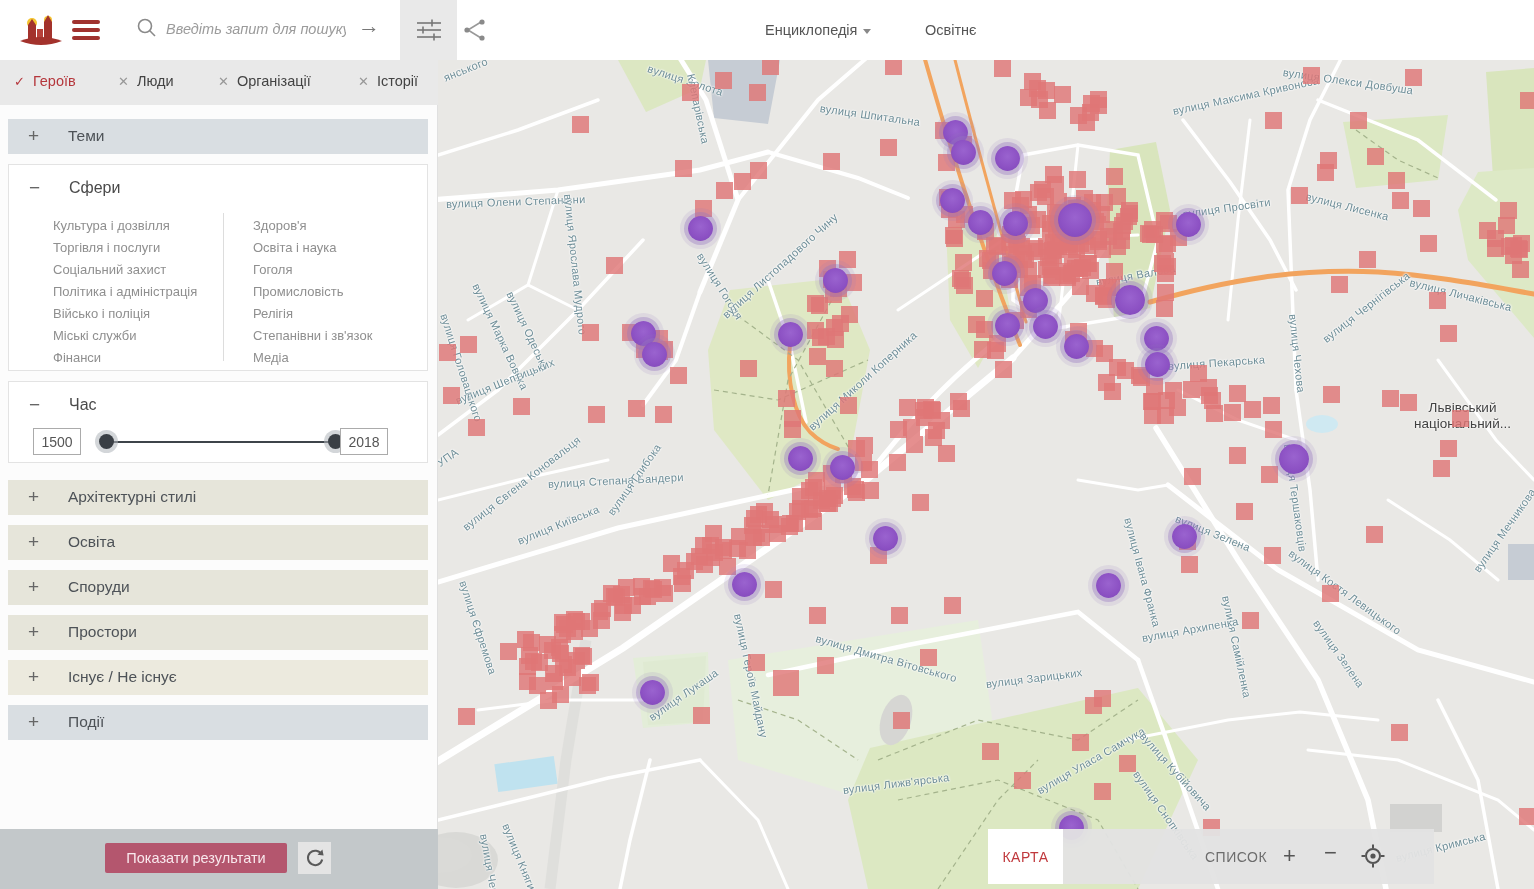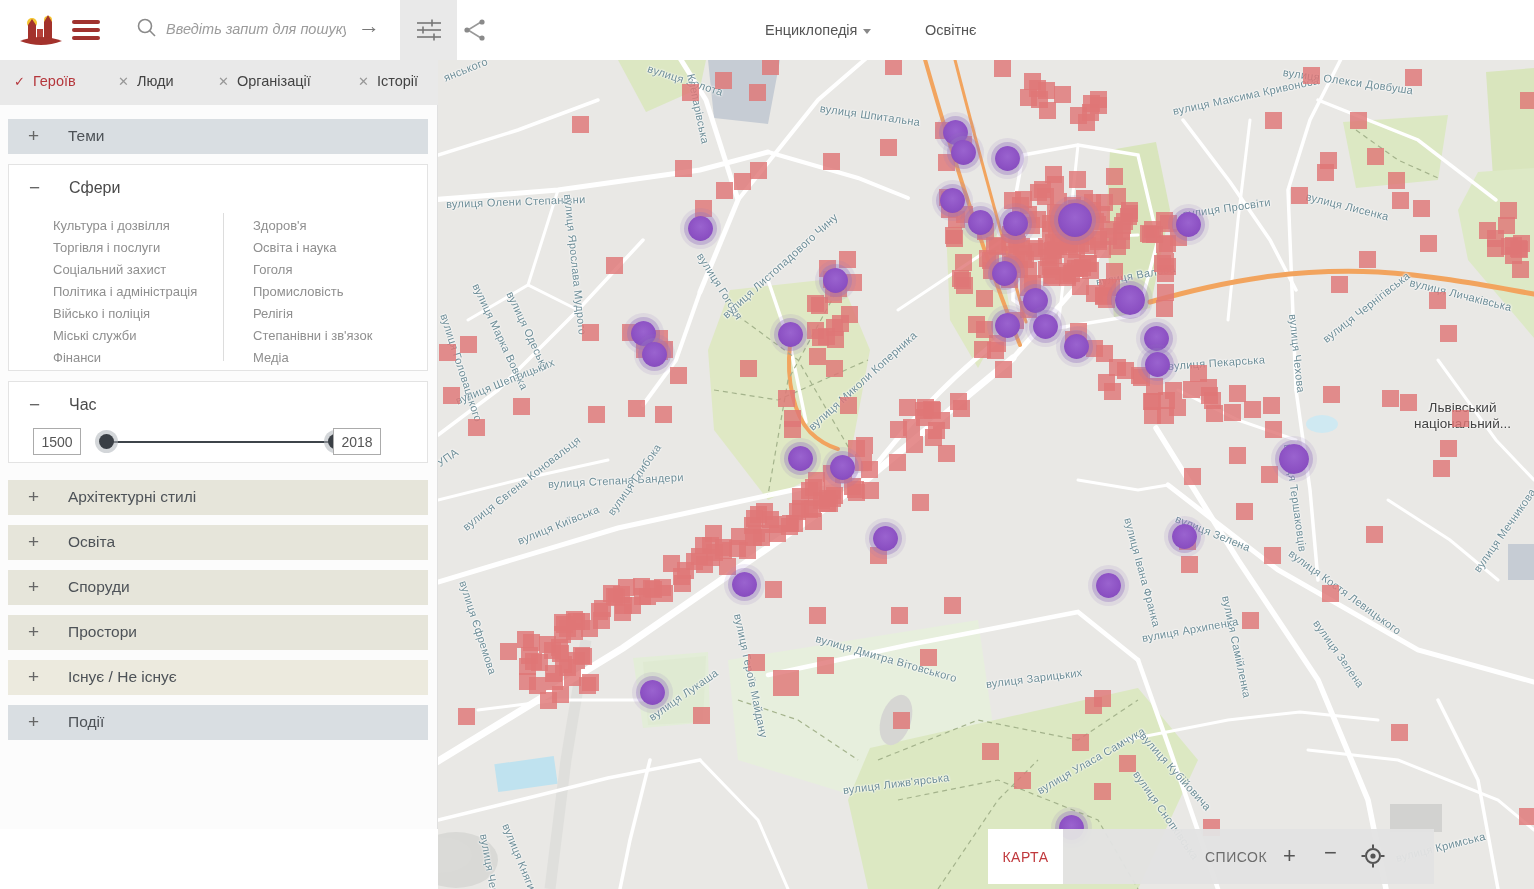--- a/index.html
+++ b/index.html
@@ -48,21 +48,21 @@
   #spheres-panel { height:207px; }
   #spheres-cols { position:absolute; left:0; top:50px; width:420px; }
   .sph-col { position:absolute; top:0; width:170px; list-style:none; }
   #sph-left { left:44px; }
   #sph-right { left:244px; }
   .sph-col li { font-size:13px; color:#8f8f8f; line-height:22px; cursor:pointer; white-space:nowrap; }
   #sph-divider { position:absolute; left:214px; top:48px; height:148px; width:1px; background:#ddd; }
   #time-panel { height:82px; margin-bottom:17px; }
   .year-box { position:absolute; top:46px; width:48px; height:27px; border:1px solid #ababab; background:#fff; font-size:14px; color:#555; text-align:center; padding-top:5px; }
   #year-min { left:24px; }
-  #year-max { left:324px; }
+  #year-max { left:331px; }
   #slider-track { position:absolute; left:92px; top:59px; width:240px; height:2px; background:#3e444a; }
   .knob { position:absolute; top:-7px; width:15px; height:15px; border-radius:50%; background:#3a3f45; box-shadow:0 0 0 4px rgba(175,180,186,.55); cursor:pointer; }
   #knob-min { left:-2px; } #knob-max { right:-2px; }
 
   
   #side-footer { position:absolute; left:0; top:829px; width:438px; height:60px; background:#c3c8ca; z-index:35; }
   #show-results { position:absolute; left:105px; top:14px; width:182px; height:30px; background:#b4566e; border:none; border-radius:2px; color:#f9e8ed; font-size:14.5px; cursor:pointer; font-family:"Liberation Sans",sans-serif; }
   #refresh-btn { position:absolute; left:298px; top:13px; width:33px; height:32px; background:#e4e4e4; border:none; cursor:pointer; display:flex; align-items:center; justify-content:center; }
 
   
@@ -847,13 +847,22 @@
       <div class="sec-header beige-light">
         <span class="plus">+</span>
         <span class="slabel">Існує / Не існує</span>
       </div>
       <div class="sec-header blue">
         <span class="plus">+</span>
         <span class="slabel">Події</span>
       </div>
     </div>
 
+  <div id="side-footer">
+    <button id="show-results">Показати результати</button>
+    <button id="refresh-btn">
+      <svg width="20" height="20" viewBox="0 0 20 20">
+        <path d="M16.5,6.5 A7.2,7.2 0 1 0 17.2,11.5" fill="none" stroke="#5a5a5a" stroke-width="2"></path>
+        <polygon points="12.5,6.8 18.6,7.6 17.4,1.6" fill="#5a5a5a"></polygon>
+      </svg>
+    </button>
+  </div>
 </div>
 
 </body></html>

